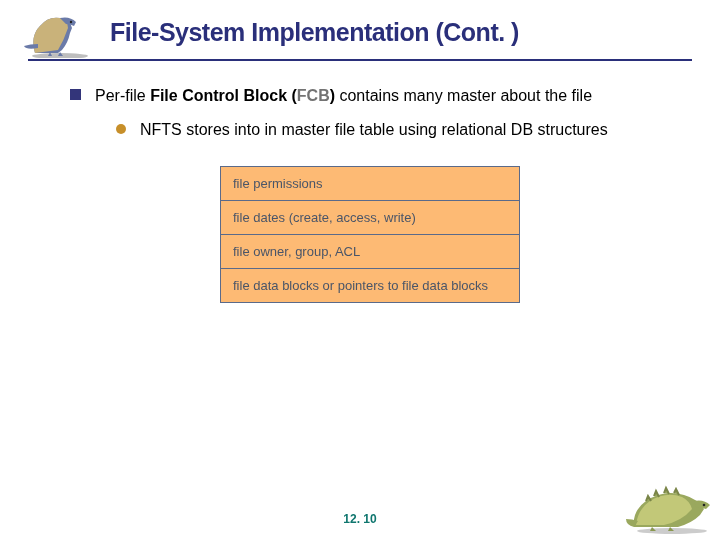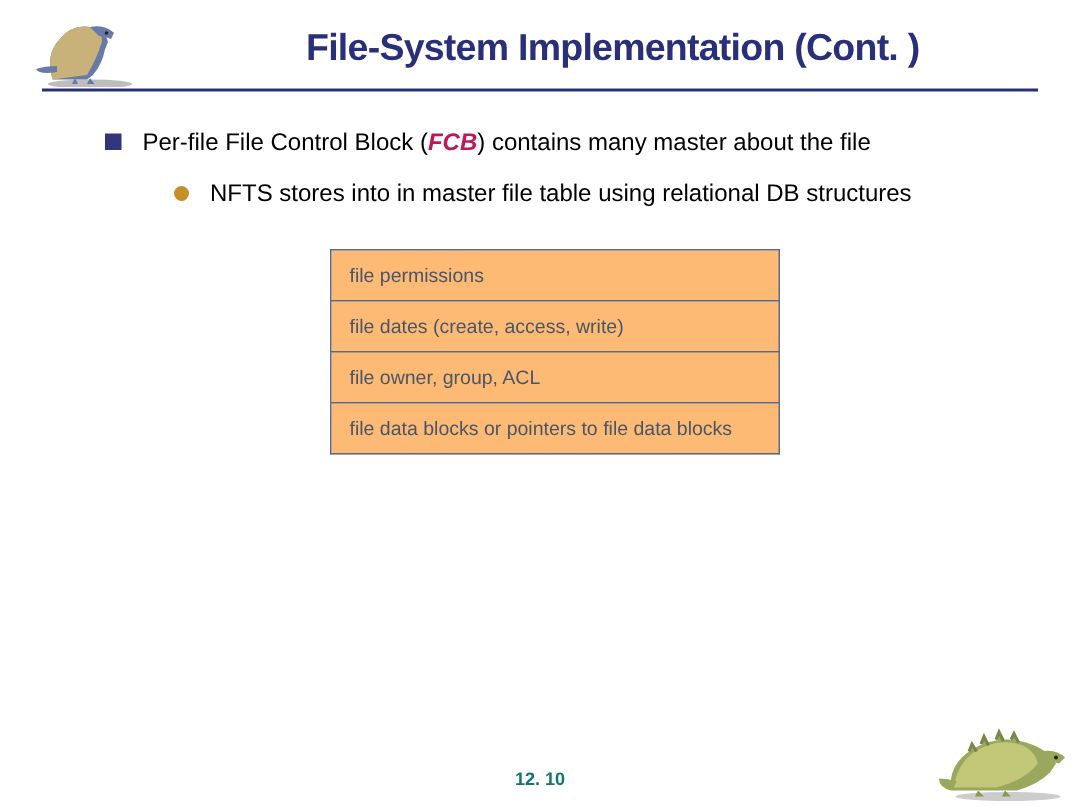--- a/index.html
+++ b/index.html
@@ -7,21 +7,20 @@
     width: 720px;
     height: 540px;
     background: #ffffff;
     font-family: Arial, Helvetica, sans-serif;
     position: relative;
     overflow: hidden;
   }
   .header {
     padding: 18px 13px 8px 110px;
     position: relative;
-    text-align: center;
   }
   .dino-left {
     position: absolute;
     left: 20px;
     top: 8px;
     width: 75px;
     height: 50px;
   }
   .title {
     font-size: 25px;
@@ -48,22 +47,22 @@
     background: #33357a;
     margin-top: 4px;
     margin-right: 14px;
     flex-shrink: 0;
   }
   .bullet-text {
     font-size: 16px;
     line-height: 1.35;
     color: #000;
   }
-  .bold { font-weight: normal; }
-  .green { color: #be185d; font-weight: bold; font-style: italic; }
+  .bold { font-weight: bold; }
+  .green { color: #737373; font-weight: bold; }
   .sub-list {
     margin-left: 46px;
     margin-top: 6px;
   }
   .sub-row {
     display: flex;
     align-items: flex-start;
     margin-bottom: 10px;
   }
   .circ-bullet {

